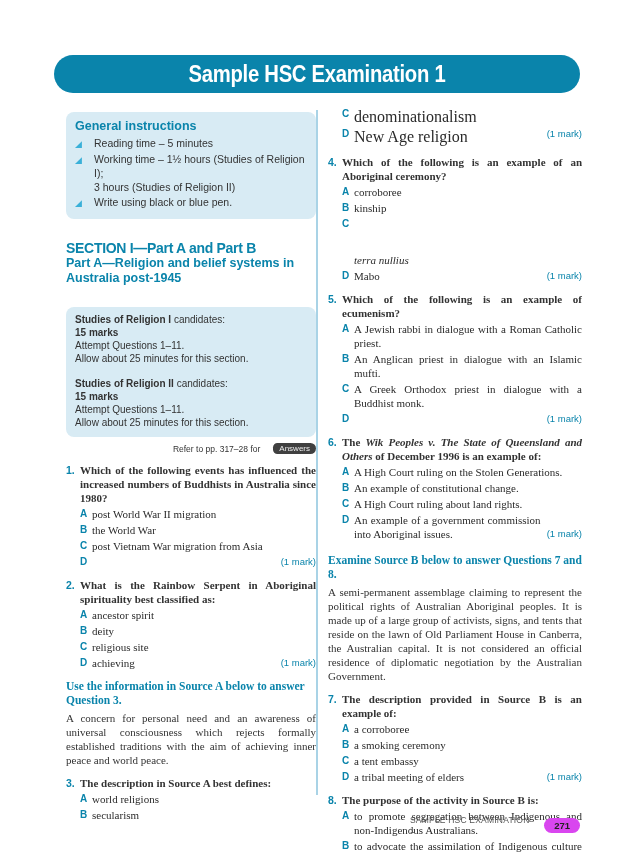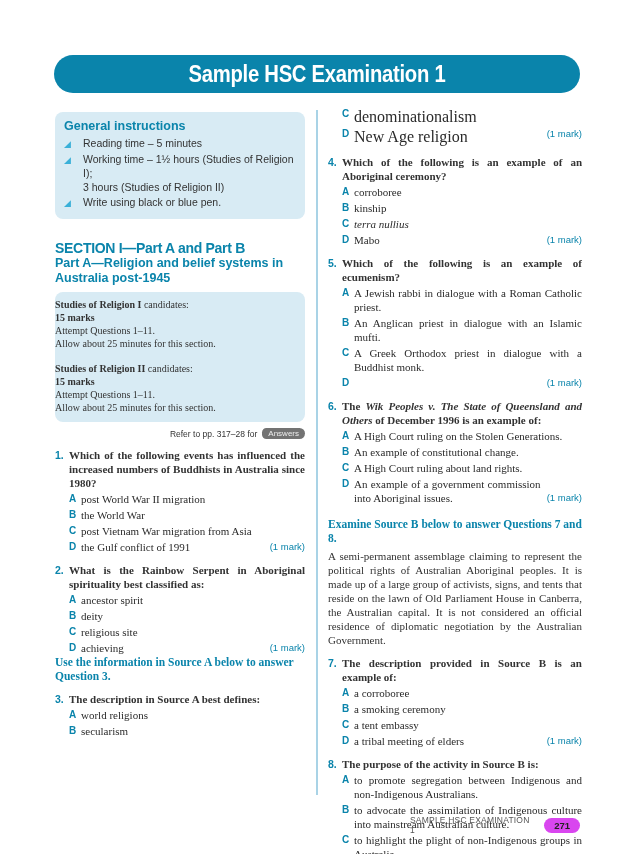--- a/index.html
+++ b/index.html
@@ -9,67 +9,67 @@
   }
   .banner {
     position: absolute; left: 54px; top: 55px; width: 526px; height: 38px;
     background: #0a84ab; border-radius: 19px;
     display: flex; align-items: center; justify-content: center;
   }
   .banner-title {
     color: #fff; font-family: "Liberation Sans", sans-serif; font-weight: bold;
     font-size: 23px; letter-spacing: -0.3px; transform: scaleX(0.88);
   }
-  .col-left { position: absolute; left: 55px; top: 112px; width: 250px; }
+  .col-left { position: absolute; left: 66px; top: 112px; width: 250px; }
   .col-right { position: absolute; left: 328px; top: 108px; width: 254px; }
   .divider { position: absolute; left: 316px; top: 110px; width: 2px; height: 685px; background: #a9d3e6; }
 
   .info-box {
     background: #d8ebf4; border-radius: 8px; padding: 7px 10px 8px 9px;
     font-family: "Liberation Sans", sans-serif; font-size: 10.5px; color: #333;
   }
   .info-title { color: #0a84ab; font-weight: bold; font-size: 12.5px; margin-bottom: 3px; }
   .bullet-row { display: flex; line-height: 14px; margin-bottom: 1px; }
   .bullet { color: #3ab0d8; width: 19px; flex: none; font-size: 9px; padding-top: 1px; }
 
   .section-title {
     margin-top: 21px; color: #0a84ab; font-family: "Liberation Sans", sans-serif;
     font-weight: bold; font-size: 14px; letter-spacing: -0.3px;
   }
   .part-title {
     color: #0a84ab; font-family: "Liberation Sans", sans-serif;
     font-weight: bold; font-size: 12.5px; line-height: 15px;
   }
   .cand-box {
-    margin-top: 6px; background: #d8ebf4; border-radius: 8px; padding: 6px 9px 8px 0;
-    font-family: Liberation Serif, serif; font-size: 10px; color: #333; line-height: 13px;
+    margin-top: 21px; background: #d8ebf4; border-radius: 8px; padding: 6px 9px 8px 9px;
+    font-family: Liberation Sans, sans-serif; font-size: 10px; color: #333; line-height: 13px;
   }
   .cand-box b { font-weight: bold; }
   .cand-gap { height: 12px; }
   .refer {
     margin-top: 6px; text-align: right; font-family: "Liberation Sans", sans-serif;
-    font-size: 8.5px; color: #333; display: flex; justify-content: flex-end; align-items: center; gap: 5px;
+    font-size: 8.5px; color: #333; display: flex; justify-content: flex-end; align-items: center; gap: 13px;
   }
   .answers-tab {
-    background: #737373; color: #eee; font-size: 8px; padding: 1px 6px; border-radius: 8px 10px 10px 8px;
+    background: #404040; color: #eee; font-size: 8px; padding: 1px 6px; border-radius: 8px 10px 10px 8px;
   }
 
   .q { font-size: 11px; line-height: 14px; margin-top: 9px; }
   .q-head { display: flex; }
   .q-num { color: #0a84ab; font-family: "Liberation Sans", sans-serif; font-weight: bold; width: 14px; flex: none; font-size: 10.5px; }
   .q-text { font-weight: bold; color: #333; text-align: justify; }
   .opt { display: flex; margin-left: 14px; margin-top: 2px; }
   .opt-letter { color: #0a84ab; font-family: "Liberation Sans", sans-serif; font-weight: bold; width: 12px; flex: none; font-size: 10px; }
   .opt-text { flex: 1; text-align: justify; }
   .mark { color: #0a84ab; font-family: "Liberation Sans", sans-serif; font-size: 9.5px; margin-left: auto; padding-left: 6px; white-space: nowrap; }
   .source-head {
-    color: #0a84ab; font-weight: bold; font-size: 11.5px; line-height: 14px;
+    margin-top: 9px; color: #0a84ab; font-weight: bold; font-size: 11.5px; line-height: 14px;
   }
   .source-text { margin-top: 4px; font-size: 11px; line-height: 14px; text-align: justify; color: #333; }
-  i { font-style: italic; }
+  i { font-style: italic; margin-top: 36px; }
 
   .footer {
     position: absolute; left: 410px; top: 815px; width: 170px; display: flex; align-items: center; justify-content: flex-end; gap: 10px;
     font-family: "Liberation Sans", sans-serif;
   }
   .footer-label { font-size: 8.5px; color: #555; letter-spacing: 0.2px; }
   .page-num { background: #d946ef; border-radius: 8px; padding: 2px 10px; font-weight: bold; font-size: 9.5px; color: #222; }
 </style>
 </head>
 <body>
@@ -133,21 +133,20 @@
     <div class="opt">
         <span class="opt-letter">B</span>
         <span class="opt-text">the World War</span>
       </div>
     <div class="opt">
         <span class="opt-letter">C</span>
         <span class="opt-text">post Vietnam War migration from Asia</span>
       </div>
     <div class="opt">
         <span class="opt-letter">D</span>
-        <span class="opt-text">the Gulf conflict of 1991</span>
         <span class="mark">(1 mark)</span>
       </div>
   </div>
 
   <div class="q">
     <div class="q-head">
         <span class="q-num">2.</span>
         <span class="q-text">What is the Rainbow Serpent in Aboriginal spirituality best classified as:</span>
       </div>
     <div class="opt">
@@ -163,20 +162,21 @@
         <span class="opt-text">religious site</span>
       </div>
     <div class="opt">
         <span class="opt-letter">D</span>
         <span class="opt-text">achieving</span>
         <span class="mark">(1 mark)</span>
       </div>
   </div>
 
   <div class="source-head">Use the information in Source A below to answer Question 3.</div>
+  <div class="source-text">A concern for personal need and an awareness of universal consciousness which rejects formally established traditions with the aim of achieving inner peace and world peace.</div>
 
   <div class="q">
     <div class="q-head">
         <span class="q-num">3.</span>
         <span class="q-text">The description in Source A best defines:</span>
       </div>
     <div class="opt">
         <span class="opt-letter">A</span>
         <span class="opt-text">world religions</span>
       </div>

